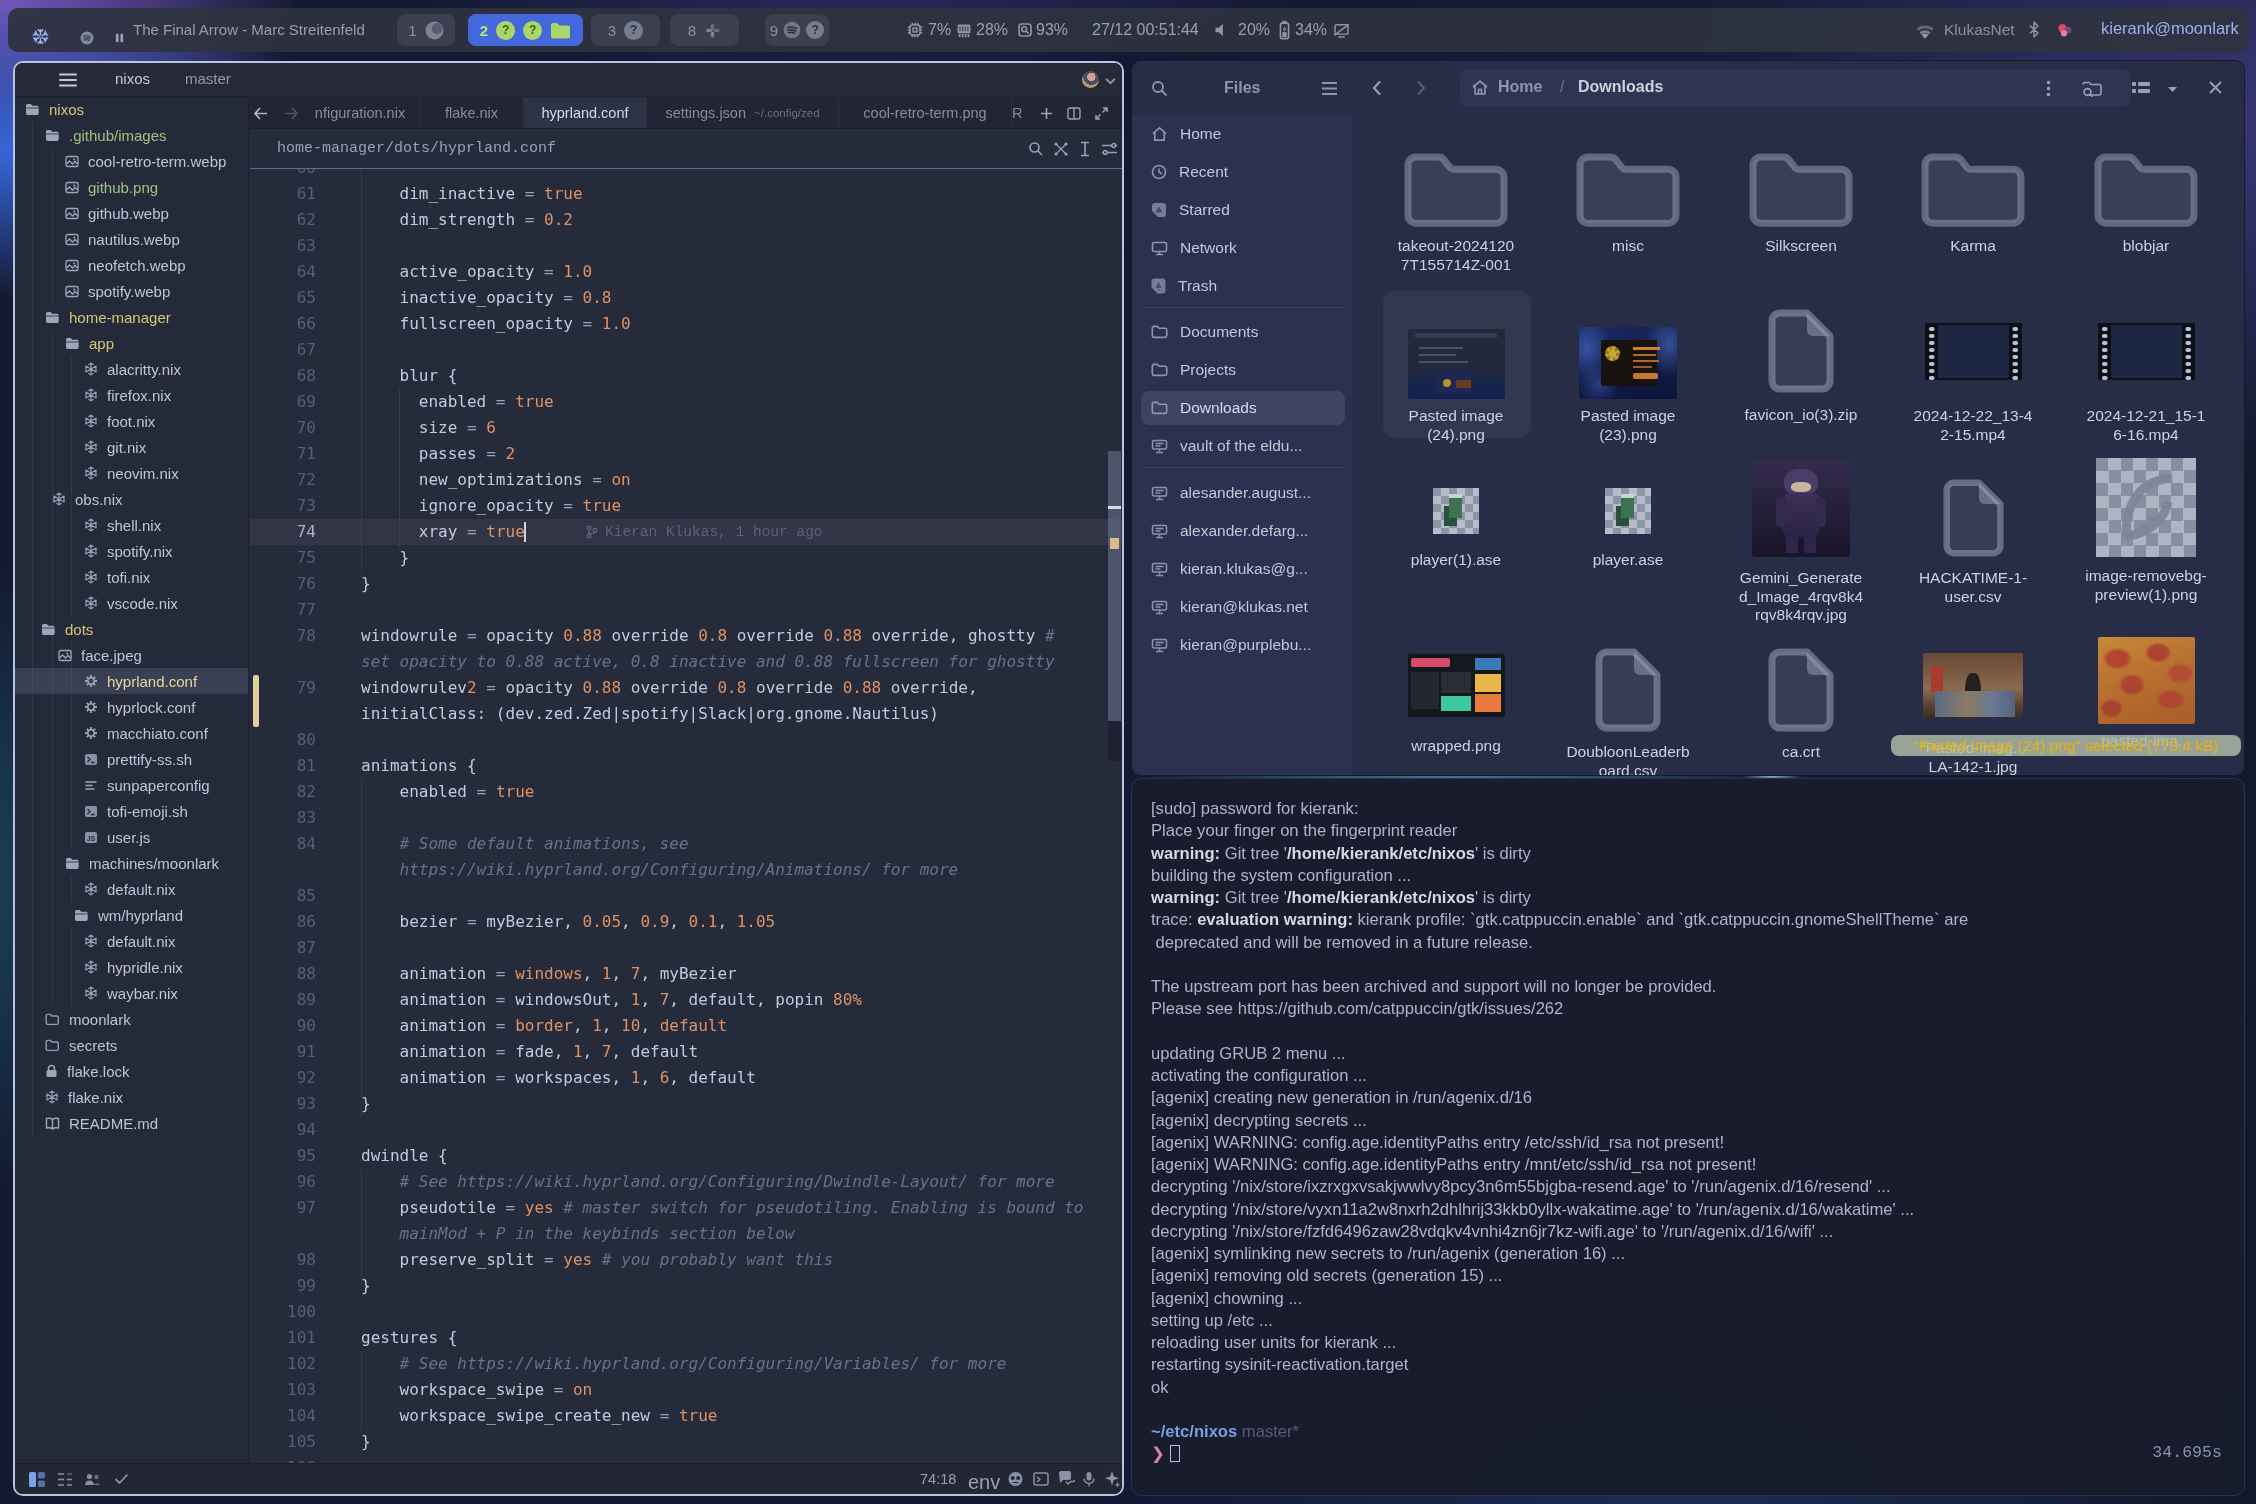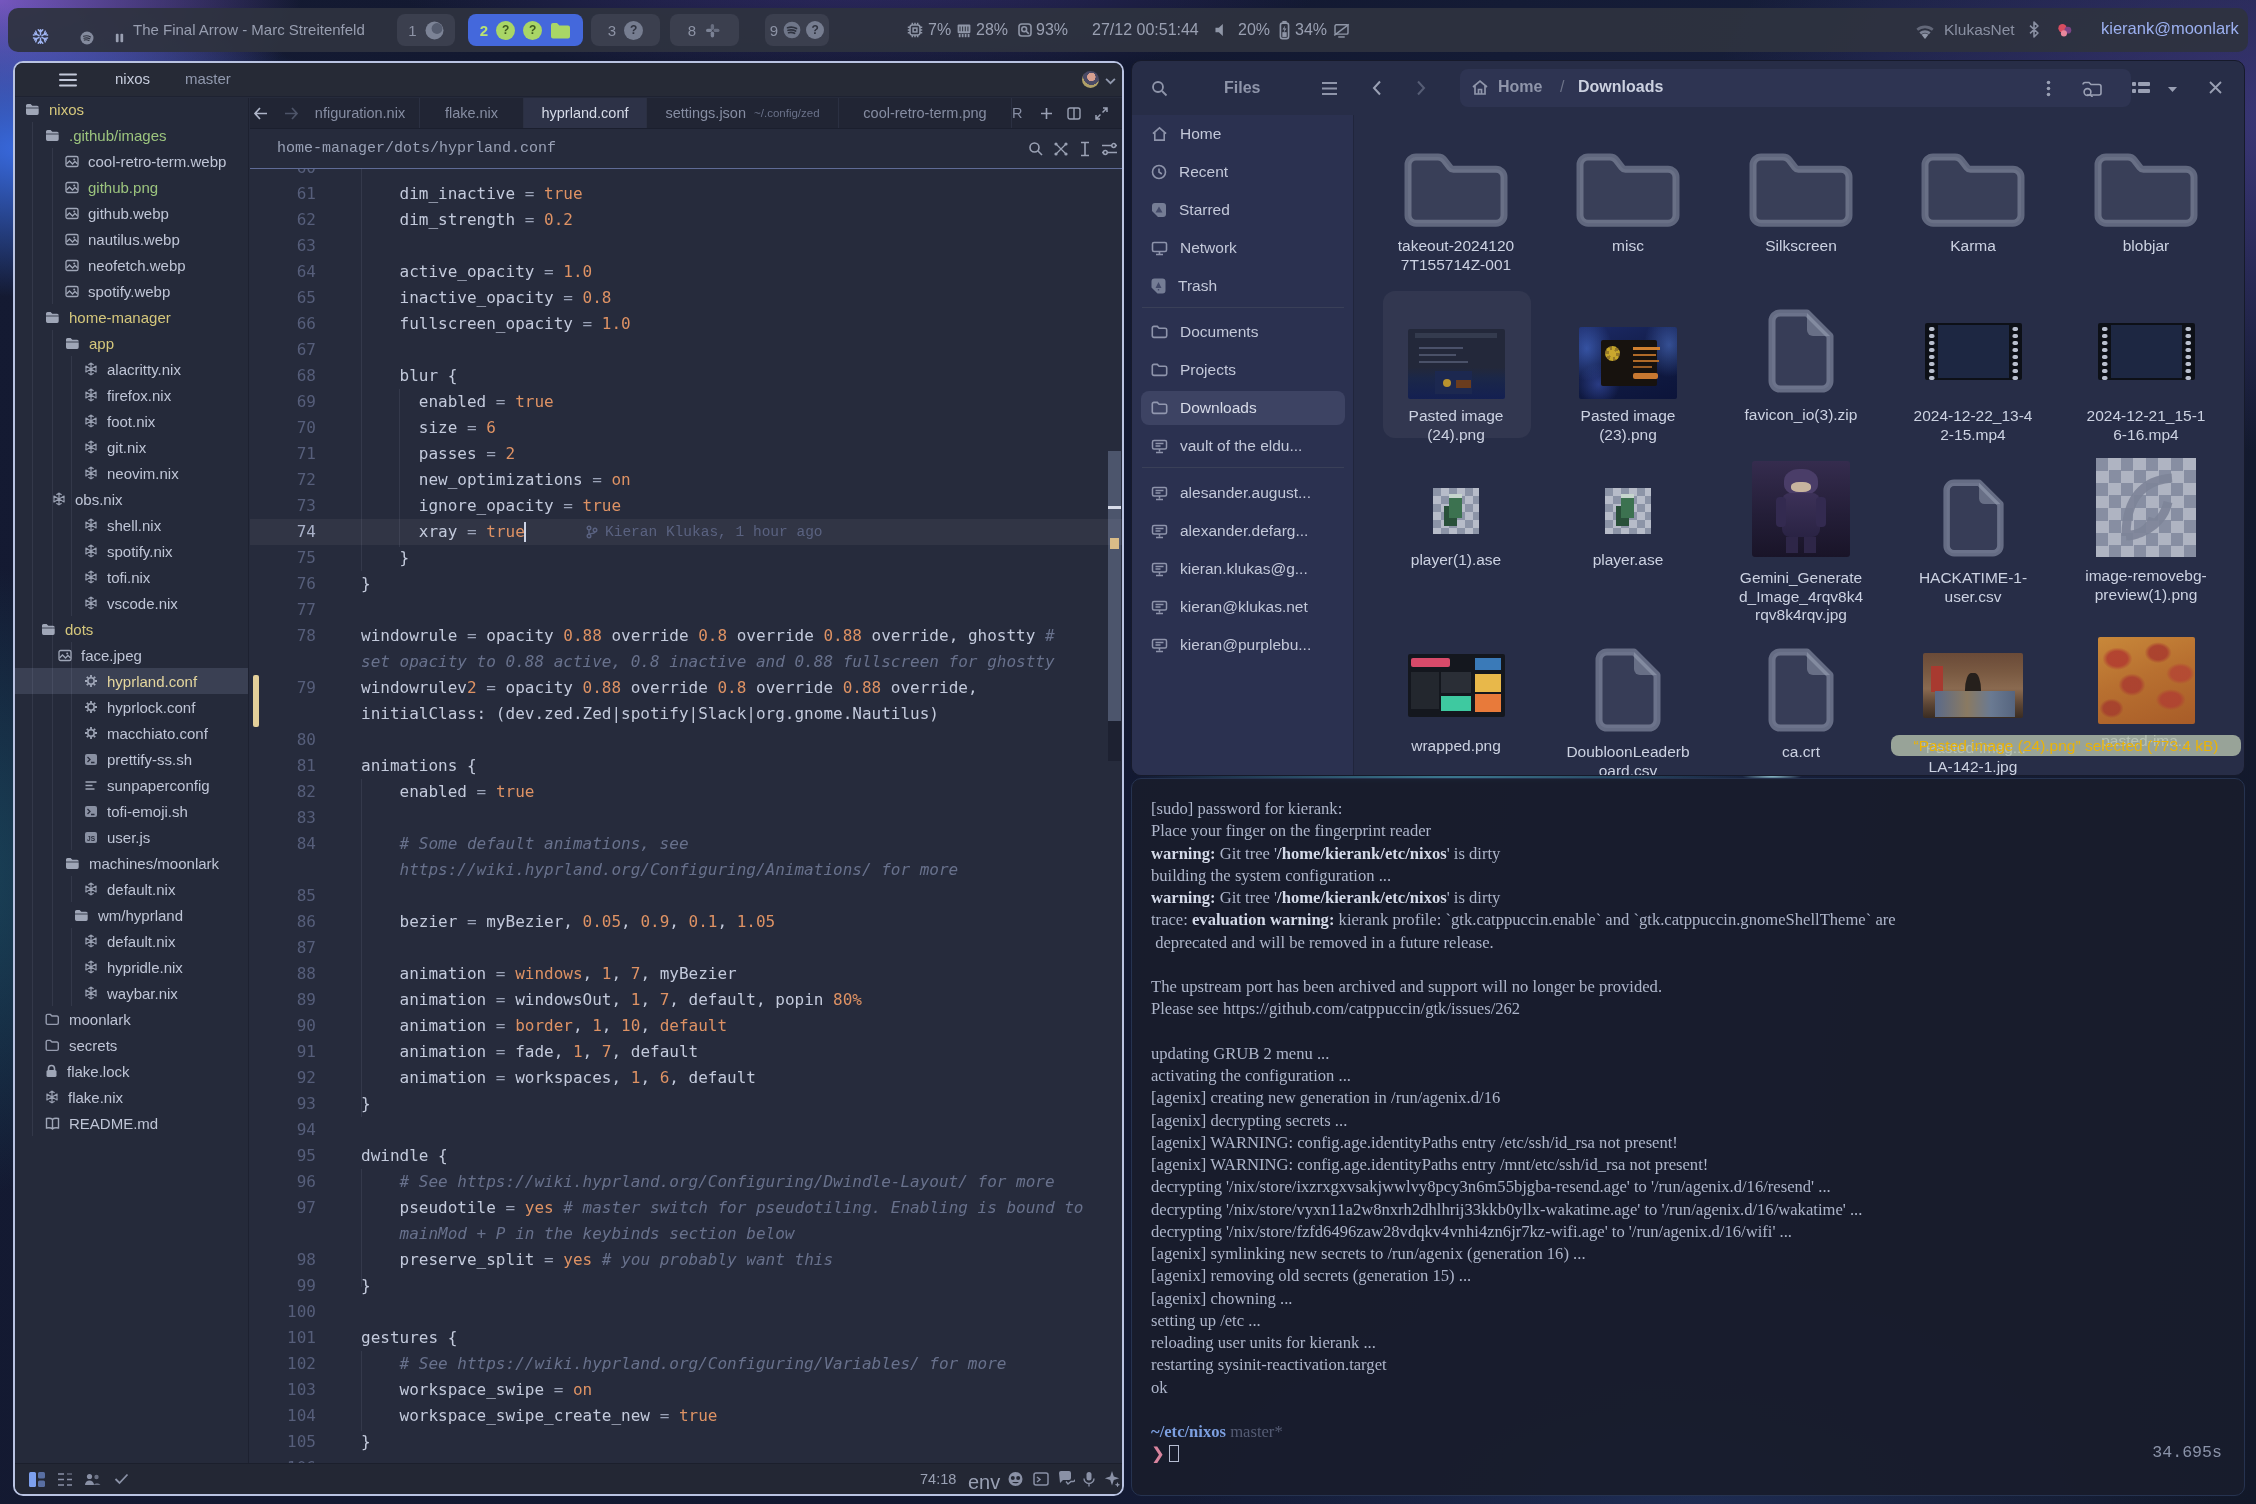--- a/index.html
+++ b/index.html
@@ -46,21 +46,21 @@
 .grn{color:#9cc47e}
 
 #files{position:absolute;left:1131px;top:60px;width:1114px;height:716px;border-radius:10px;background:#272d47;border:1px solid #161a2b;overflow:hidden}
 #fside{position:absolute;left:0;top:54px;width:222px;bottom:0;background:#2b3150;border-right:1px solid #20253c}
 .srow{position:absolute;left:9px;width:204px;height:34px;border-radius:8px;display:flex;align-items:center;color:#c3c8d9;font-size:15.5px}
 .srow .ic{margin:0 12px 0 10px;opacity:.8}
 .fitem{position:absolute;width:160px;text-align:center;color:#ccd2e2;font-size:15.5px;line-height:18.5px}
 .fitem .ibox{display:flex;align-items:flex-end;justify-content:center;margin-bottom:8px}
 
 #term{position:absolute;left:1131px;top:778px;width:1114px;height:718px;border-radius:10px;background:#181c2cf2;border:1px solid #263350;overflow:hidden}
-#term pre{position:absolute;left:19px;top:19px;font-family:Liberation Serif, serif;font-size:16.6px;line-height:22.25px;color:#adb5ca}
+#term pre{position:absolute;left:19px;top:19px;font-family:Liberation Sans, sans-serif;font-size:16.6px;line-height:22.25px;color:#adb5ca}
 #term .b{font-weight:bold;color:#d3d9e8}
 </style></head>
 <body>
 <div id="topbar">
 
   <svg class="abs" style="left:24px;top:20px" width="17" height="17" viewBox="0 0 30 30">
     <g stroke="#9fb4f2" stroke-width="2.6" stroke-linecap="round" fill="none">
       <g transform="translate(15,15)">
         <g>
             <path d="M0,-3 L0,-12 M0,-7.5 L-4,-12 M0,-7.5 L4,-12"></path>

